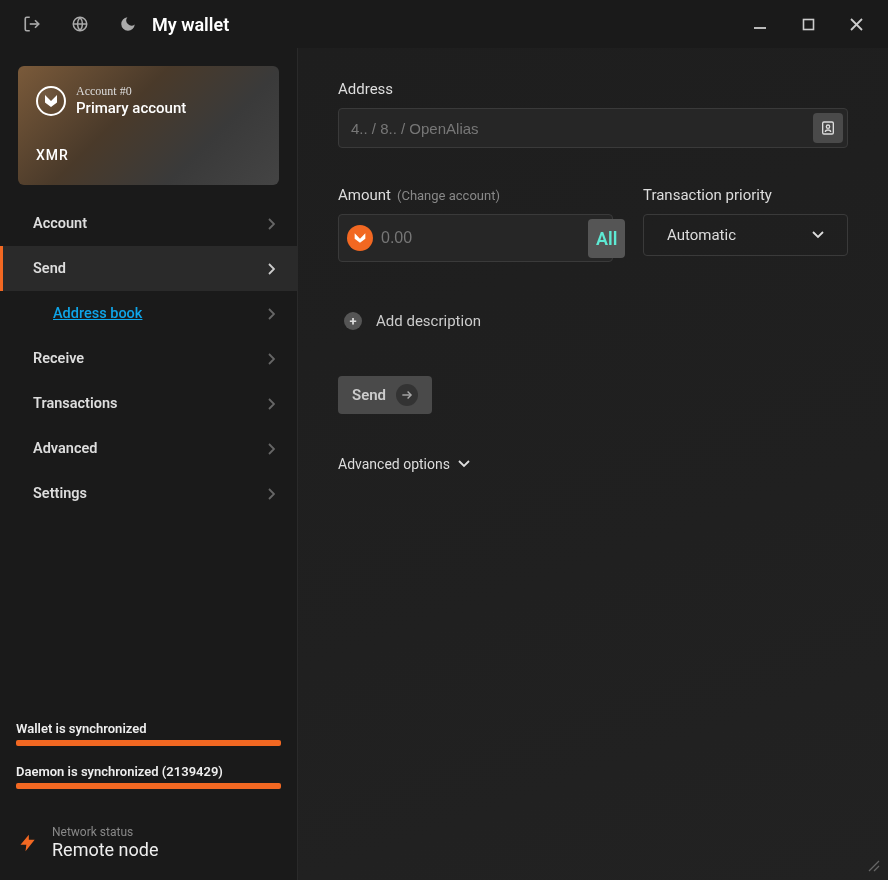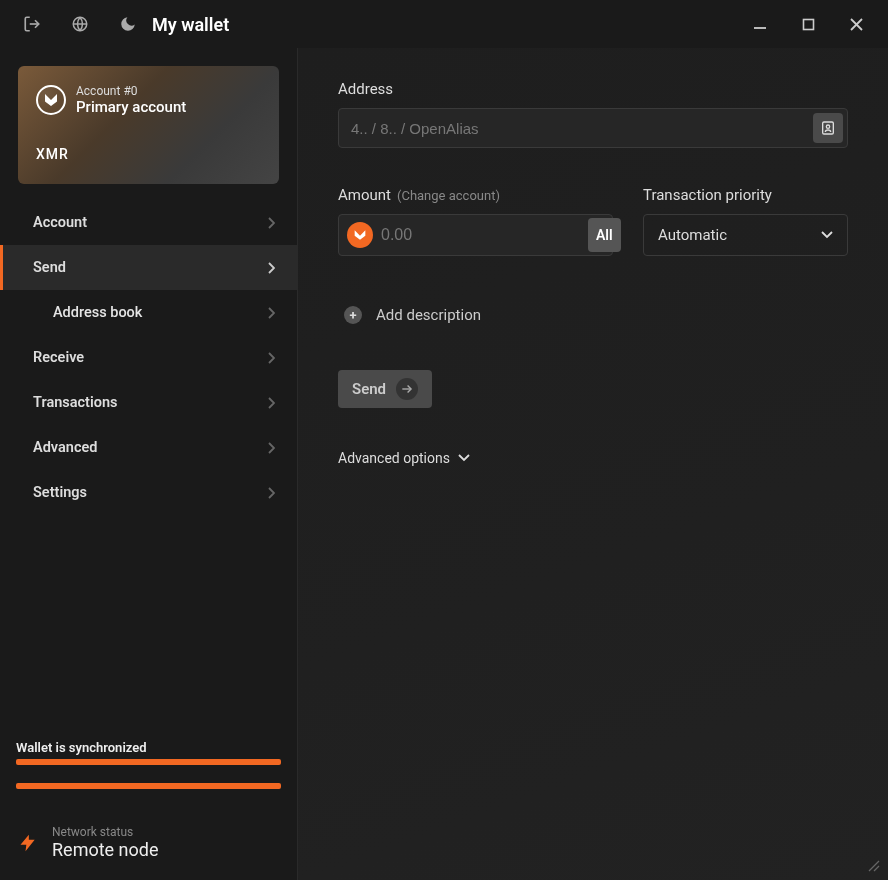--- a/index.html
+++ b/index.html
@@ -64,37 +64,37 @@
     overflow: hidden;
   }
   .account-card-top { display: flex; align-items: center; gap: 10px; }
   .xmr-logo {
     width: 30px; height: 30px; border-radius: 50%;
     background: radial-gradient(circle at 30% 30%, #fff1 0, transparent 60%);
     border: 2px solid #fff;
     display: flex; align-items: center; justify-content: center;
     flex-shrink: 0;
   }
-  .account-labels .acct-num { font-size: 12px; color: #ddd; }
+  .account-labels .acct-num { font-size: 12px; color: #ddd; font-family: Liberation Serif, serif; }
   .account-labels .acct-name { font-size: 15px; font-weight: 500; color: #fff; }
   .account-balance { margin-top: 30px; display: flex; align-items: baseline; gap: 6px; flex-direction: column; }
   .account-balance .cur { font-size: 14px; font-weight: 500; letter-spacing: 1px; }
   .account-balance .big { font-size: 30px; font-weight: 600; }
   .account-balance .small { font-size: 15px; }
 
   
   .nav { display: flex; flex-direction: column; }
   .nav-item {
     display: flex; align-items: center; justify-content: space-between;
     padding: 14px 22px 14px 30px;
     font-size: 14.5px; font-weight: 600; color: #ddd;
     cursor: pointer;
     border-left: 3px solid transparent;
   }
-  .nav-item.sub { font-weight: 500; padding-left: 50px; color: #e5e5e5; }
+  .nav-item.sub { font-weight: 500; padding-left: 50px; color: #0ea5e9; text-decoration: underline; }
   .nav-item.active {
     background: #2a2a2a;
     border-left: 3px solid #f26822;
   }
   .chev { color: #666; }
 
   .sidebar-spacer { flex: 1; }
 
   
   .sync-block { padding: 0 16px 8px 16px; }
@@ -137,50 +137,50 @@
 
   .row2 { display: flex; gap: 30px; margin-top: 38px; }
   .amount-col { width: 275px; }
   .priority-col { flex: 1; }
 
   .amount-input {
     display: flex; align-items: center;
     background: #262626;
     border: 1px solid #3a3a3a;
     border-radius: 4px;
-    height: 42px;
+    height: 48px;
     padding: 0 6px 0 8px;
   }
   .amount-input .xmr-circle {
     width: 26px; height: 26px; border-radius: 50%;
     background: #f26822;
     display: flex; align-items: center; justify-content: center;
     color: #fff; font-weight: 700; font-size: 13px;
     flex-shrink: 0;
     margin-right: 8px;
   }
   .amount-input input {
     flex: 1; background: transparent; border: none; outline: none;
     color: #ddd; font-size: 16px;
   }
   .amount-input input::placeholder { color: #777; }
   .all-btn {
-    background: #555; color: #ffffff;
+    background: #555; color: #5eead4;
     border-radius: 4px;
     padding: 9px 8px;
-    font-size: 14px; font-weight: 600;
+    font-size: 18px; font-weight: 600;
   }
 
   .select-wrap {
     display: flex; align-items: center; justify-content: space-between;
     background: transparent;
     border: 1px solid #3a3a3a;
     border-radius: 4px;
     height: 42px;
-    padding: 0 14px;
+    padding: 0 23px;
     color: #ddd; font-size: 15px;
   }
 
   .add-desc {
     display: flex; align-items: center; gap: 14px;
     margin-top: 50px;
     color: #ccc; font-size: 15px;
     padding-left: 6px;
   }
   .plus-circle {
@@ -344,20 +344,21 @@
             </svg>
           </span>
       </div>
     </div>
 
     <div class="sidebar-spacer"></div>
 
     <div class="sync-block">
       <div class="sync-label">Wallet is synchronized</div>
       <div class="sync-bar"></div>
+      <div class="sync-label">Daemon is synchronized (2139429)</div>
       <div class="sync-bar"></div>
     </div>
 
     <div class="net-status">
       <div class="bolt">
         <svg width="20" height="28" viewBox="0 0 24 24" fill="currentColor">
             <path d="M13 2L3 14h7l-1 8 11-14h-7l0-6z"></path>
           </svg>
       </div>
       <div class="net-text">

